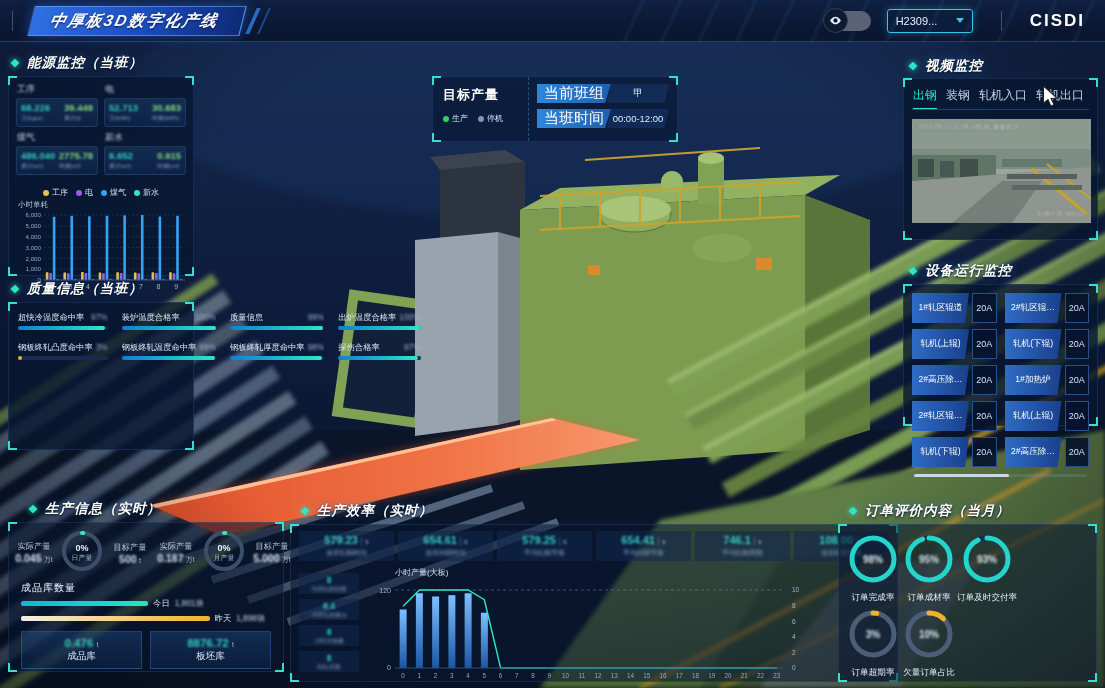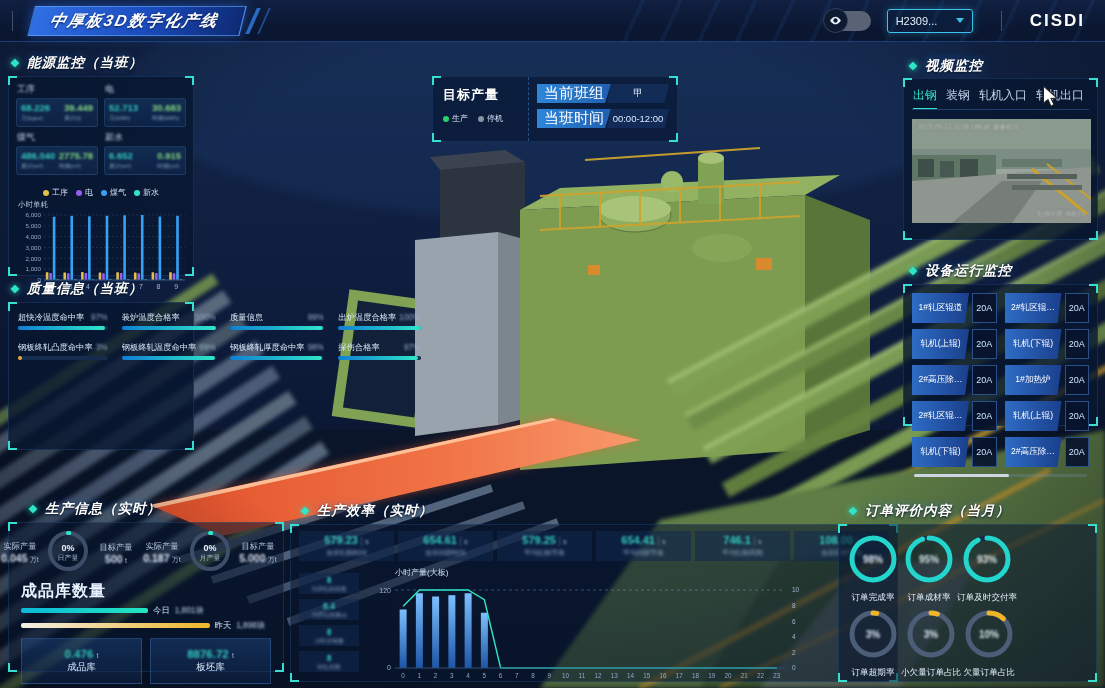--- a/index.html
+++ b/index.html
@@ -102,30 +102,30 @@
   .eq-label{width:57px;background:linear-gradient(90deg,#2e6cc4,#1a3f8c);color:#fff;font-size:8.6px;
     display:flex;align-items:center;justify-content:center;clip-path:polygon(0 0,100% 0,93% 100%,0 100%);
     overflow:hidden;white-space:nowrap}
   .eq-val{flex:1;margin-left:3px;background:rgba(8,20,44,.92);border:1px solid #2b4f86;color:#cfe6ff;
     font-size:9px;display:flex;align-items:center;justify-content:center}
   .eq-scroll{height:3px;background:rgba(120,150,190,.25);margin:7px 2px 0;border-radius:2px}
   .eq-thumb{width:55%;height:3px;background:#cdd6e2;border-radius:2px;cursor:pointer}
 
   
   #prod-panel{left:8px;top:522px;width:276px;height:150px}
-  .pg-row{display:flex;justify-content:flex-end;padding:5px 2px 0}
+  .pg-row{display:flex;justify-content:space-between;padding:5px 2px 0}
   .pg-group{display:flex;align-items:center;gap:2px}
   .pg-stat{font-size:8.3px;color:#b9cade;text-align:center;width:46px}
   .pg-stat .v{font-size:10.5px;color:#e8f2ff;font-weight:bold}
   .pg-stat .u{font-size:7px;color:#9fb6d2}
-  .inv-title{font-size:16px;color:#e8f2ff;font-weight:bold;padding:3px 12px 1px;letter-spacing:1px}
+  .inv-title{font-size:10px;color:#e8f2ff;font-weight:normal;padding:3px 12px 1px;letter-spacing:1px}
   .inv-bar{display:flex;align-items:center;gap:5px;padding:2px 12px;font-size:8.3px;color:#cfe0f2}
   .inv-fill{height:5px;border-radius:2px}
   .store-row{display:flex;gap:8px;padding:5px 12px 0}
-  .store-box{flex:1;height:46px;border:1px solid rgba(80,150,230,.3);
+  .store-box{flex:1;height:38px;border:1px solid rgba(80,150,230,.3);
     background:linear-gradient(180deg,rgba(40,90,160,.35),rgba(15,40,80,.45));
     display:flex;flex-direction:column;align-items:center;justify-content:center}
   .store-v{font-size:11.5px;font-weight:bold;color:#35d6c8}
   .store-v .u{font-size:7px;color:#9fb6d2;font-weight:normal}
   .store-l{font-size:9.5px;color:#dcebff;margin-top:1px}
 
   
   #eff-panel{left:290px;top:524px;width:608px;height:158px}
   .ef-stats{display:flex;gap:4px;padding:6px 8px 2px}
   .ef-stat{flex:1;background:rgba(16,40,80,.55);padding:3px 2px;text-align:center;overflow:hidden}
@@ -854,28 +854,20 @@
           <span><svg width="56" height="56" viewBox="0 0 56 56">
               <circle cx="28" cy="28" r="21" fill="none" stroke="#4c5d78" stroke-width="5"></circle>
               <circle cx="28" cy="28" r="21" fill="none" stroke="#f0b428" stroke-width="5" stroke-linecap="round" pathLength="100" stroke-dasharray="3 97" stroke-dashoffset="25"></circle>
               <text x="28" y="31.5" text-anchor="middle" font-size="10" font-weight="bold" fill="#e6f2fa" class="blur1">3%</text>
             </svg></span>
           <div class="od-label">订单超期率</div>
         </div>
         <div class="od-g">
           <span><svg width="56" height="56" viewBox="0 0 56 56">
               <circle cx="28" cy="28" r="21" fill="none" stroke="#4c5d78" stroke-width="5"></circle>
-              <circle cx="28" cy="28" r="21" fill="none" stroke="#f0b428" stroke-width="5" stroke-linecap="round" pathLength="100" stroke-dasharray="5 95" stroke-dashoffset="25"></circle>
-              <text x="28" y="31.5" text-anchor="middle" font-size="10" font-weight="bold" fill="#e6f2fa" class="blur1">3%</text>
-            </svg></span>
-          <div class="od-label">小欠量订单占比</div>
-        </div>
-        <div class="od-g">
-          <span><svg width="56" height="56" viewBox="0 0 56 56">
-              <circle cx="28" cy="28" r="21" fill="none" stroke="#4c5d78" stroke-width="5"></circle>
               <circle cx="28" cy="28" r="21" fill="none" stroke="#f0b428" stroke-width="5" stroke-linecap="round" pathLength="100" stroke-dasharray="12 88" stroke-dashoffset="25"></circle>
               <text x="28" y="31.5" text-anchor="middle" font-size="10" font-weight="bold" fill="#e6f2fa" class="blur1">10%</text>
             </svg></span>
           <div class="od-label">欠量订单占比</div>
         </div>
       </div>
   </section>
 
   <svg class="cursor" width="18" height="21" viewBox="0 0 12 14">
     <polygon points="1,0 1,11.5 4,9 6,13.5 8,12.3 6,8.3 10,8" fill="#fff" stroke="#222" stroke-width=".7"></polygon>

